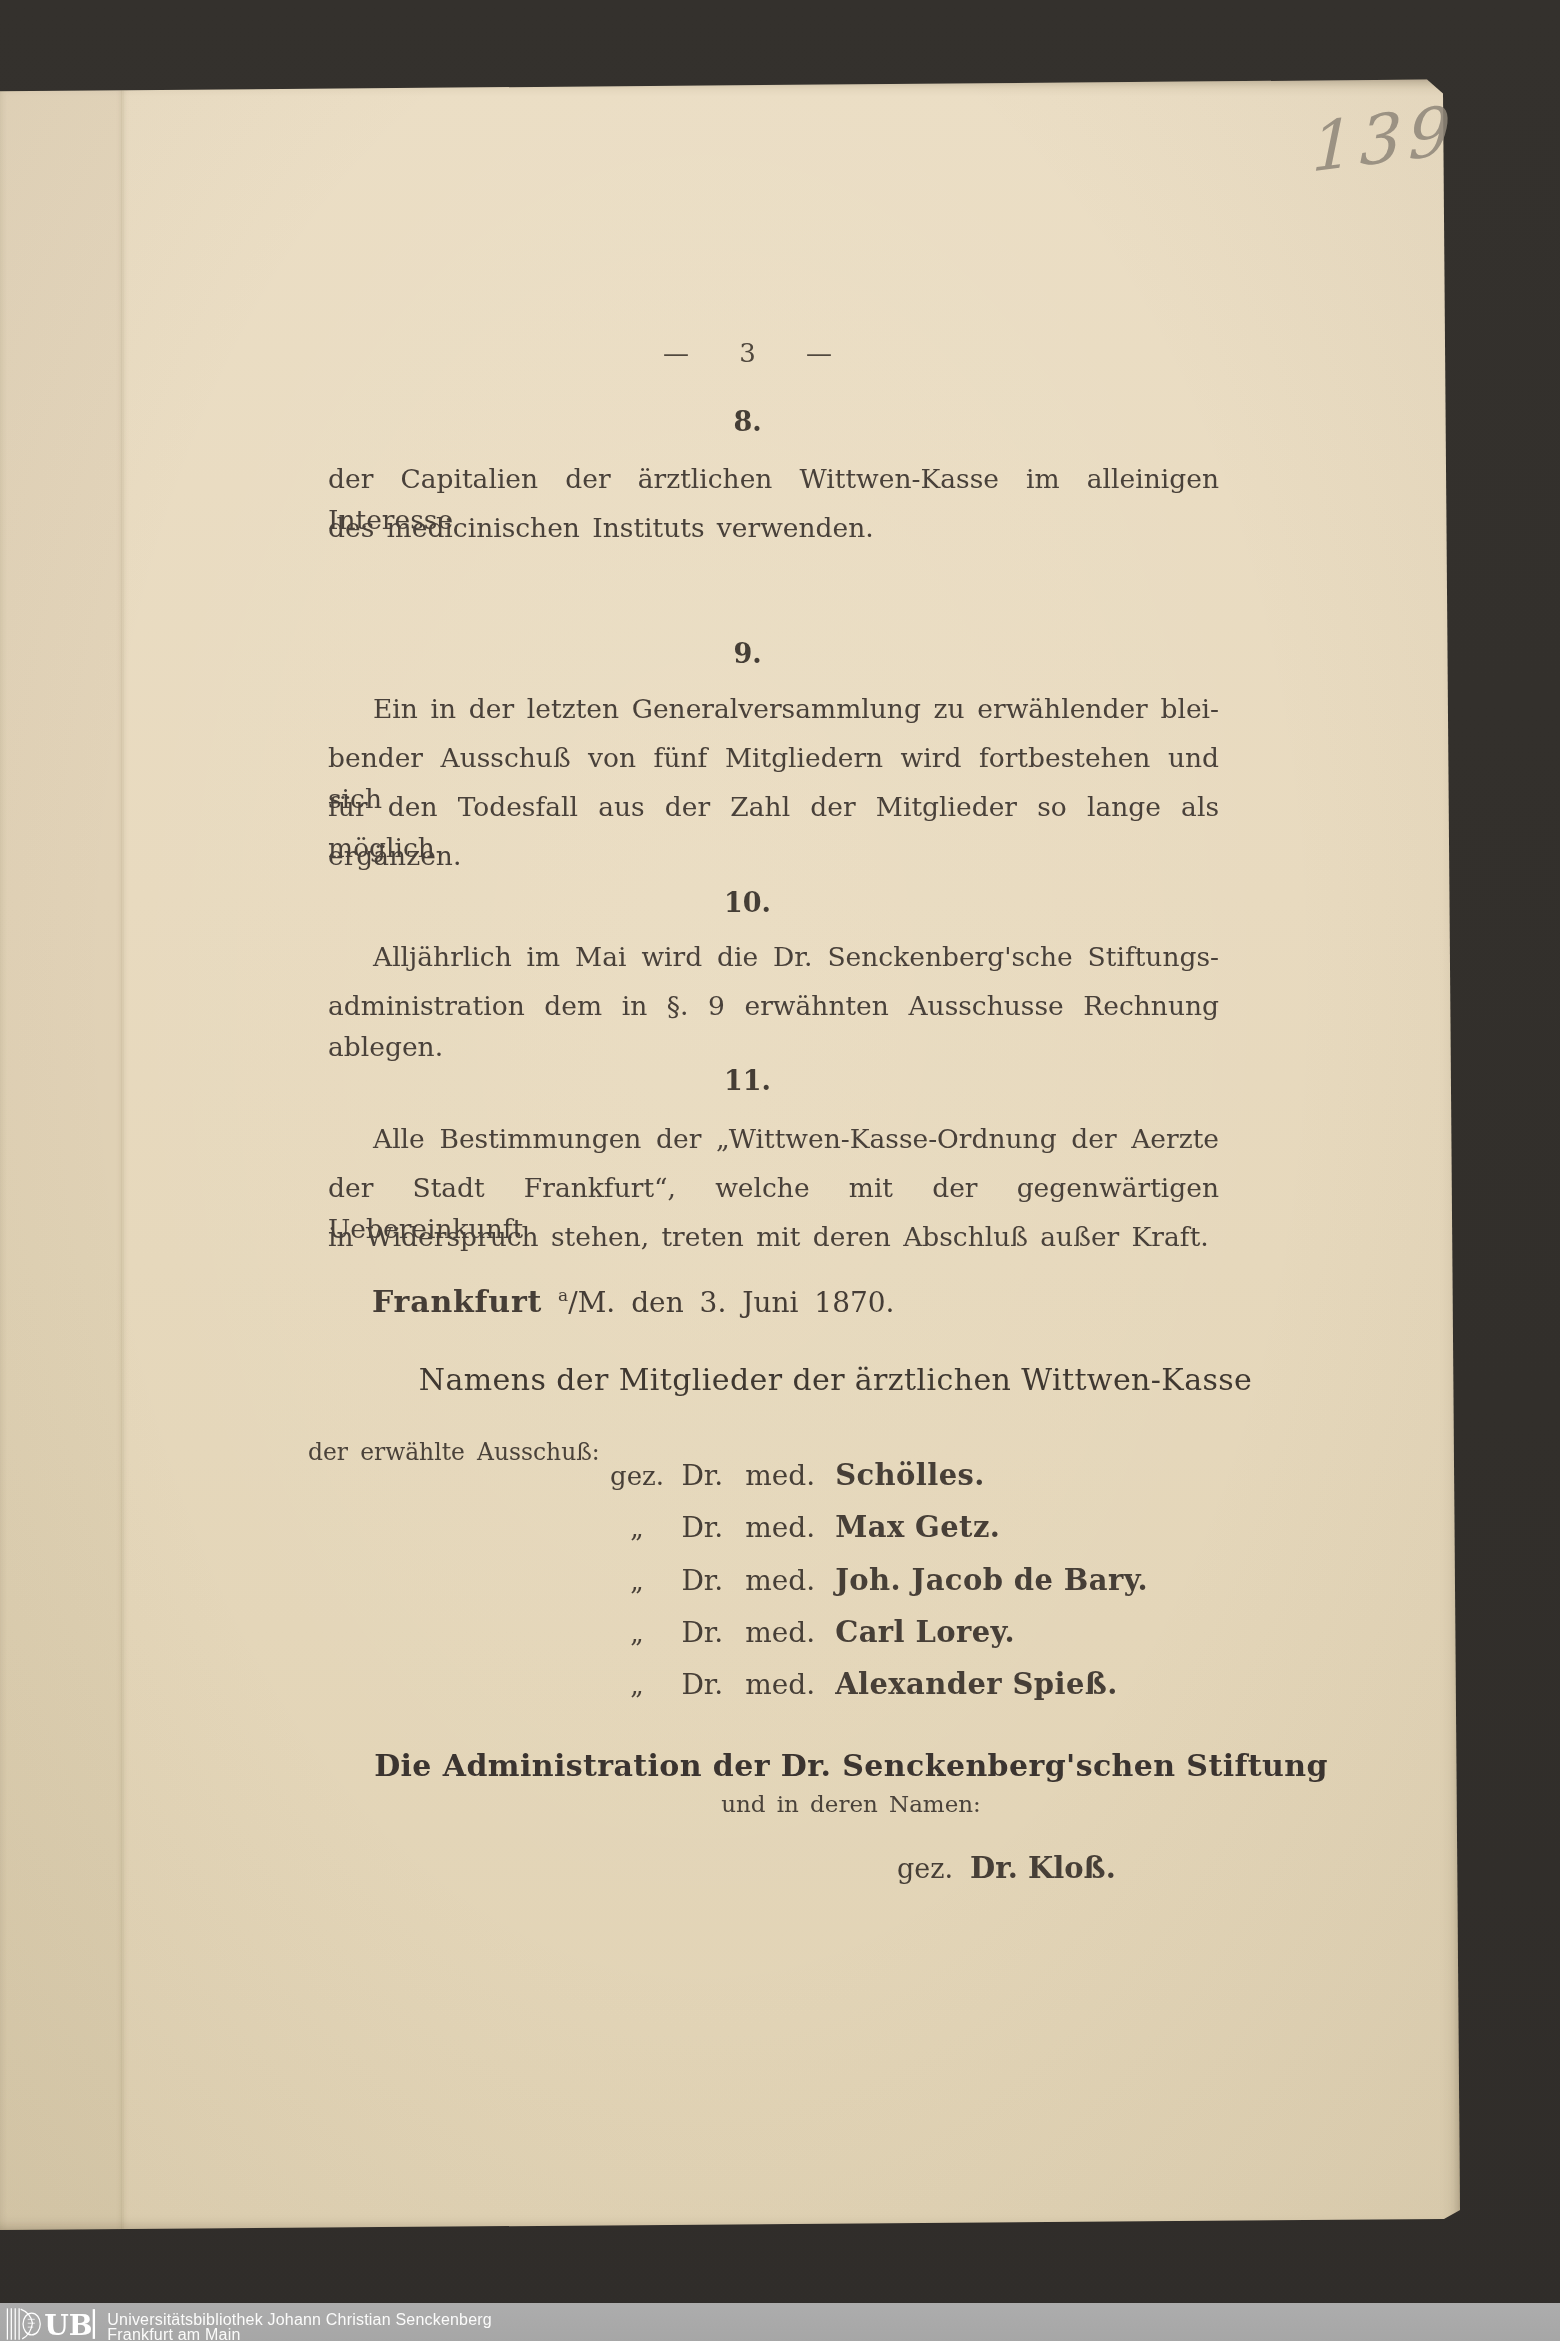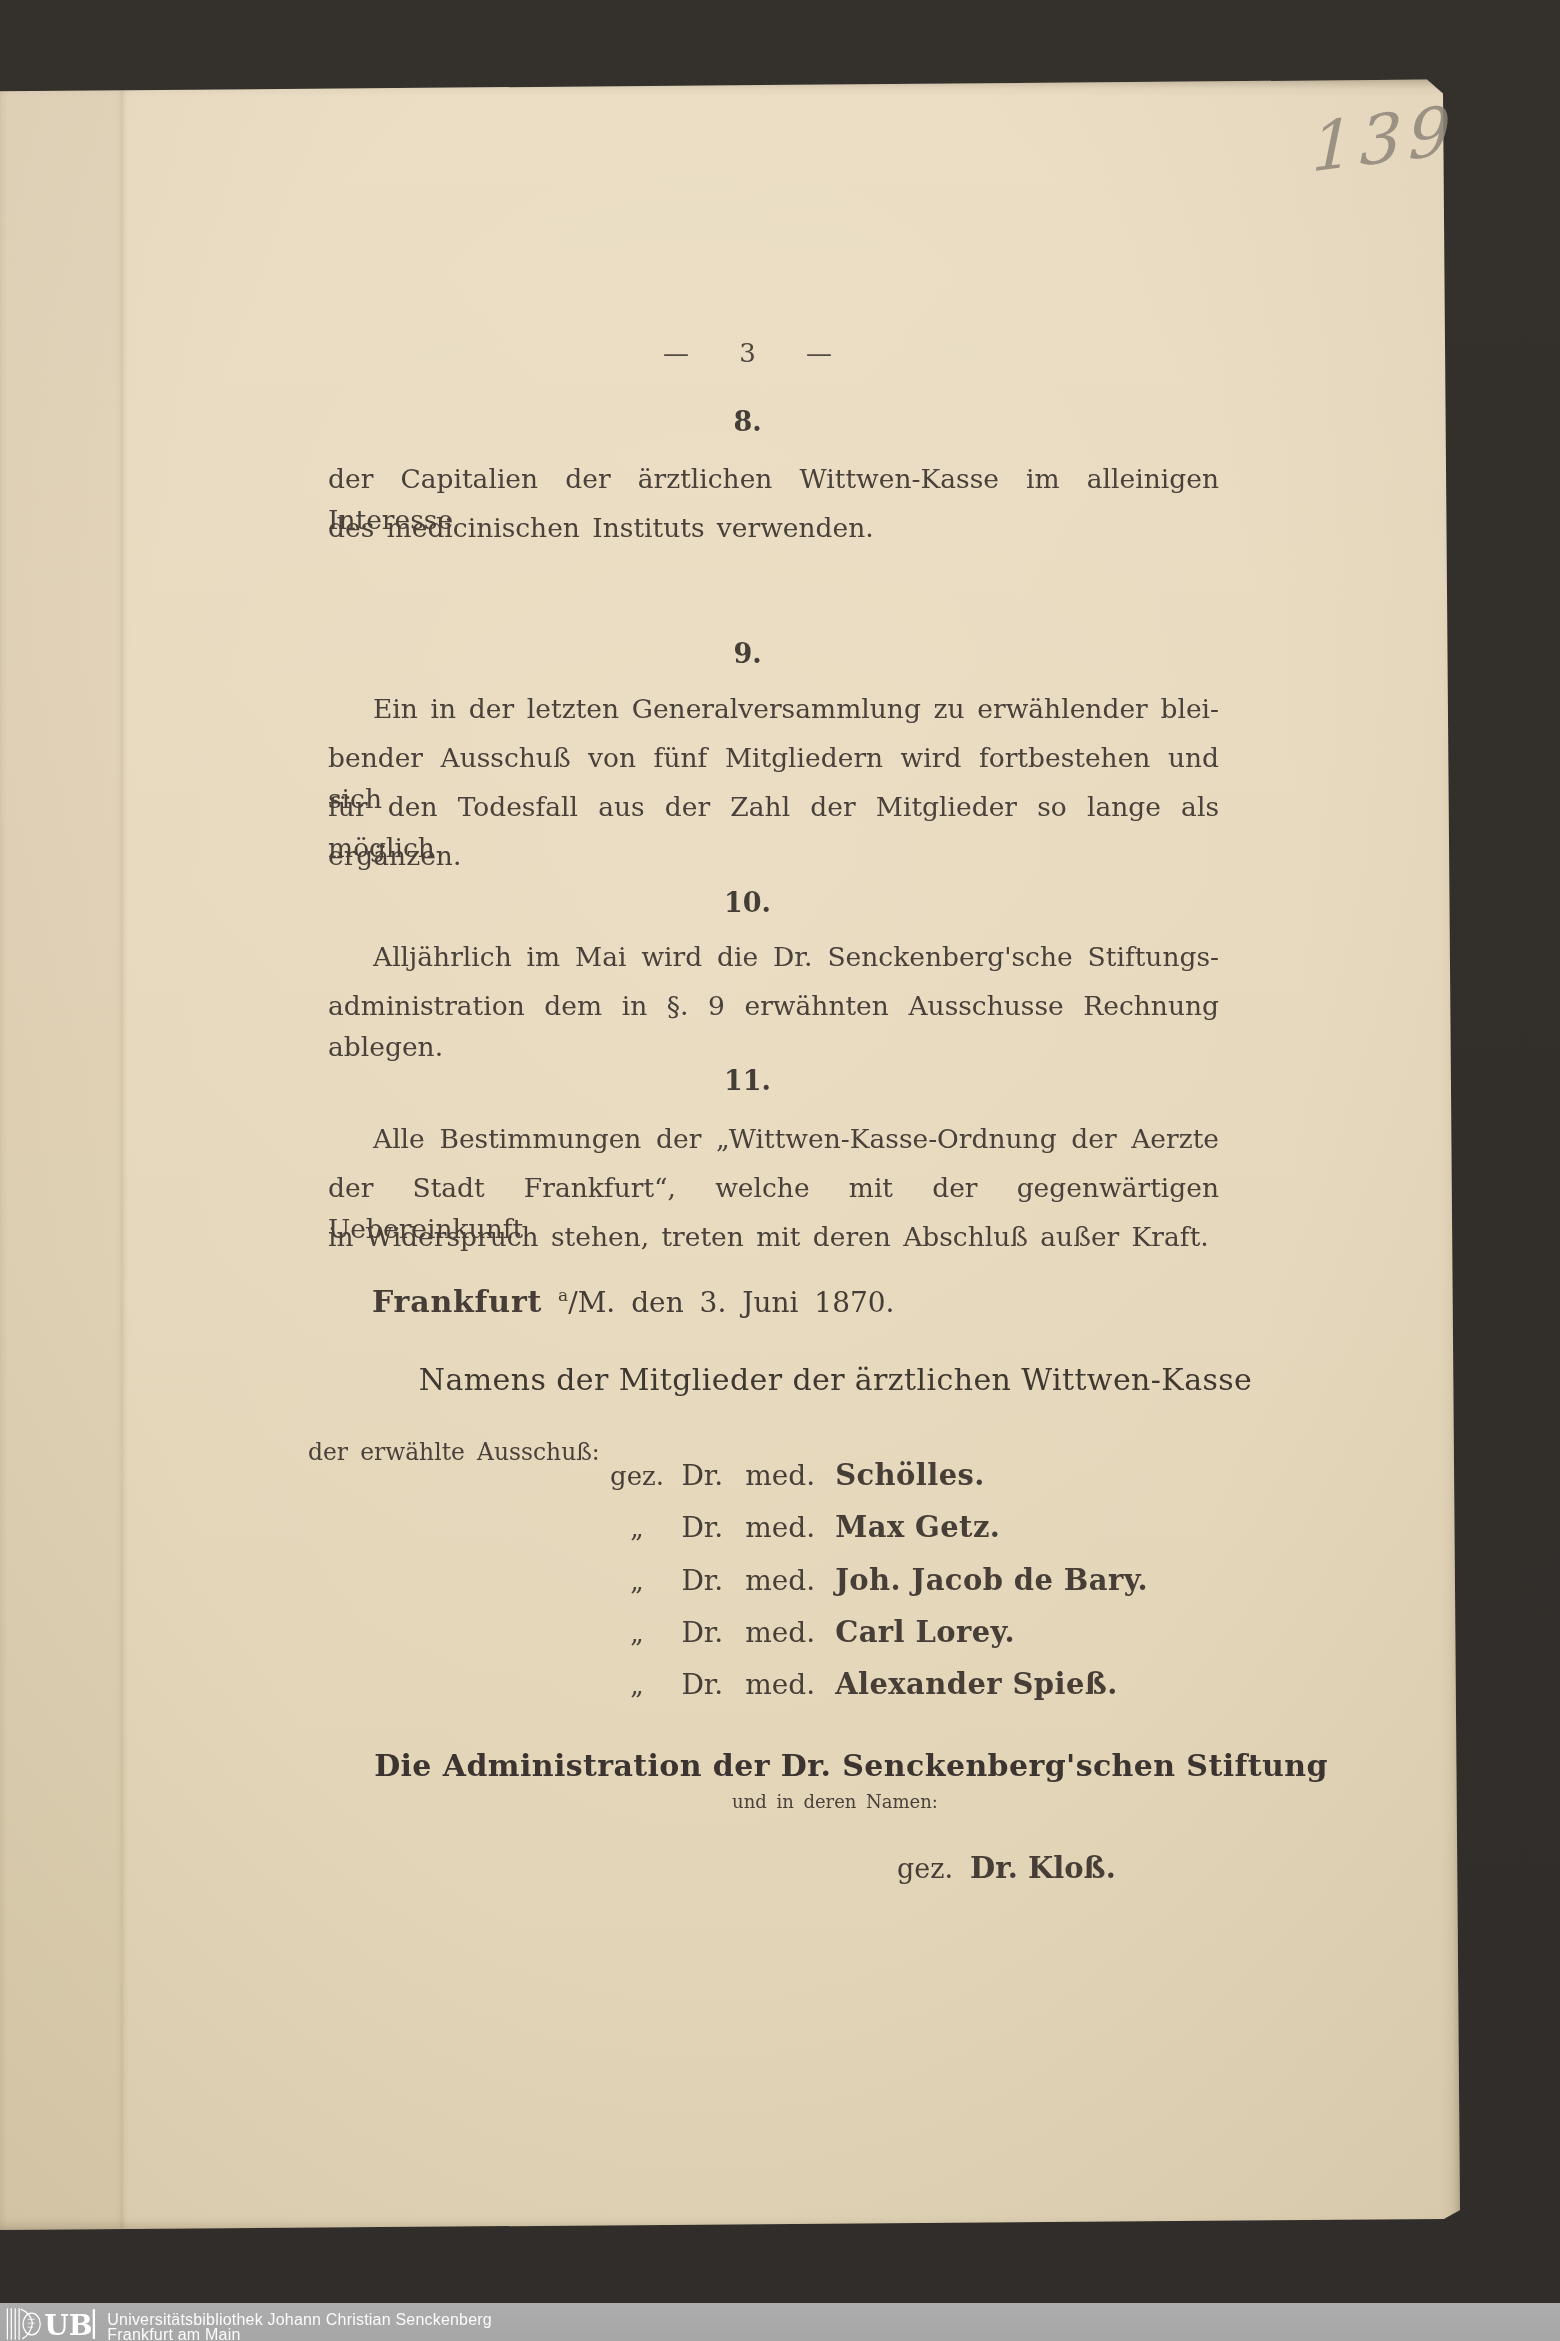--- a/index.html
+++ b/index.html
@@ -39,21 +39,21 @@
   .dateline{left:372px;top:1284px;font-size:28px;color:#453d36;word-spacing:7px;}
   .dateline .place{font-weight:bold;font-size:30px;letter-spacing:0.8px;}
   .dateline .sup{font-size:17px;vertical-align:11px;}
   .sig-head{left:328px;top:1362px;width:1015px;text-align:center;font-weight:normal;font-size:30px;color:#3f3831;letter-spacing:0.4px;}
   .sig-sub{left:308px;top:1438px;width:1015px;text-align:left;font-size:23.4px;color:#4a423a;word-spacing:4.7px;}
   .entry{left:602px;height:47px;line-height:37px;font-size:28px;white-space:nowrap;}
   .entry .prefix{display:inline-block;width:70px;text-align:center;font-size:26px;}
   .entry .title{margin-left:9.4px;word-spacing:13.3px;}
   .entry .name{margin-left:20px;font-weight:bold;font-size:29px;letter-spacing:0.4px;}
   .admin-head{left:328px;top:1748px;width:1046px;text-align:center;font-weight:bold;font-size:30px;color:#3b3430;letter-spacing:0.4px;}
-  .admin-sub{left:312px;top:1791px;width:1046px;text-align:center;font-size:18px;color:#4a423a;word-spacing:3.9px;}
+  .admin-sub{left:328px;top:1791px;width:1046px;text-align:center;font-size:23px;color:#4a423a;word-spacing:3.9px;}
   .admin-sig{left:897px;top:1851px;font-size:27px;white-space:nowrap;}
   .admin-sig .name{margin-left:17px;font-weight:bold;font-size:29px;}
   .handwritten{
     left:1311px;top:100px;font-size:67px;color:#8f8679;opacity:.85;
     font-style:italic;letter-spacing:6.2px;
     transform:rotate(-7deg) skewX(-8deg);
     font-family:"DejaVu Serif",serif;z-index:2;
   }
 
   

